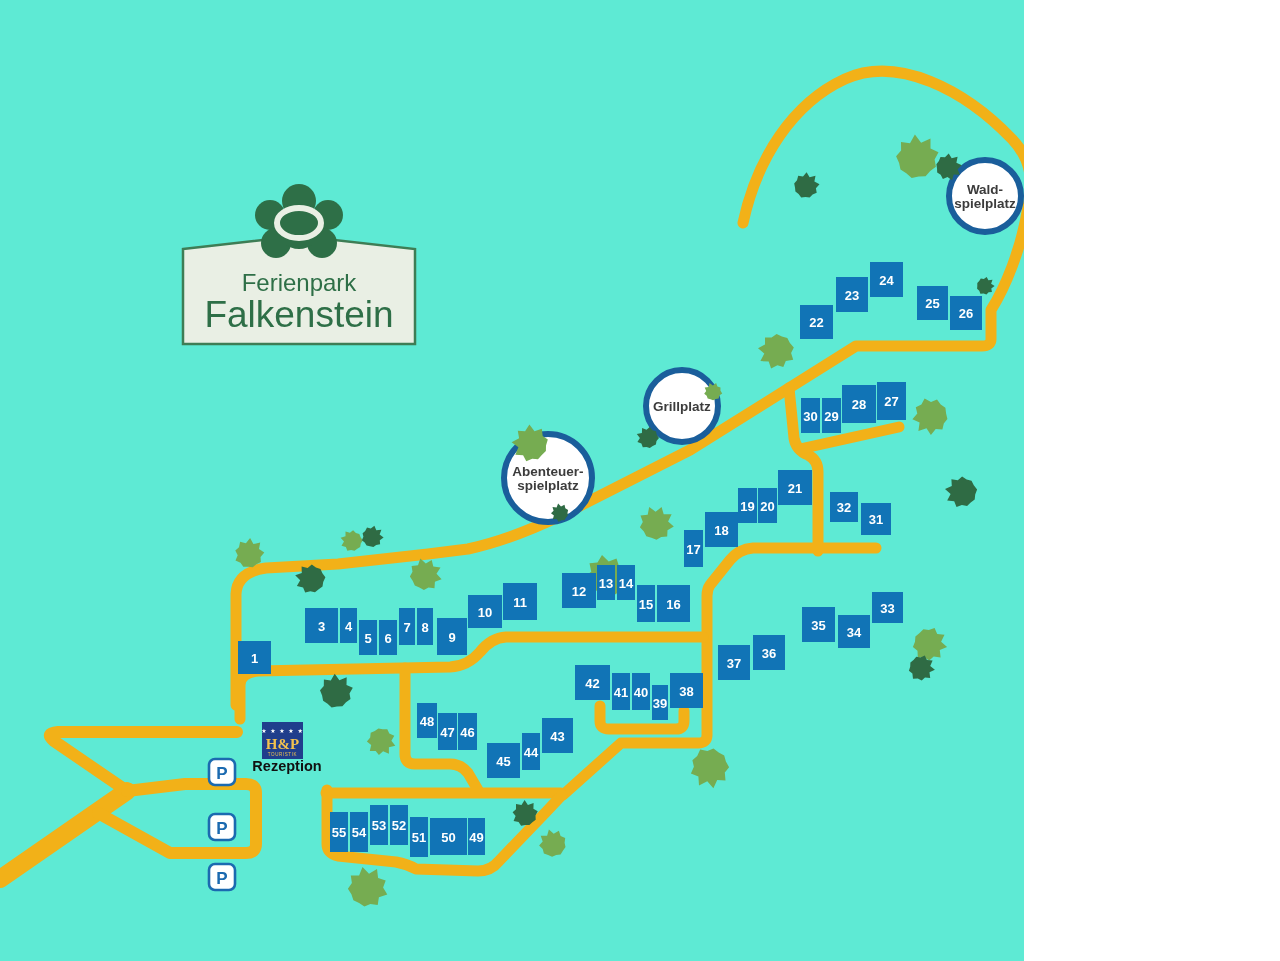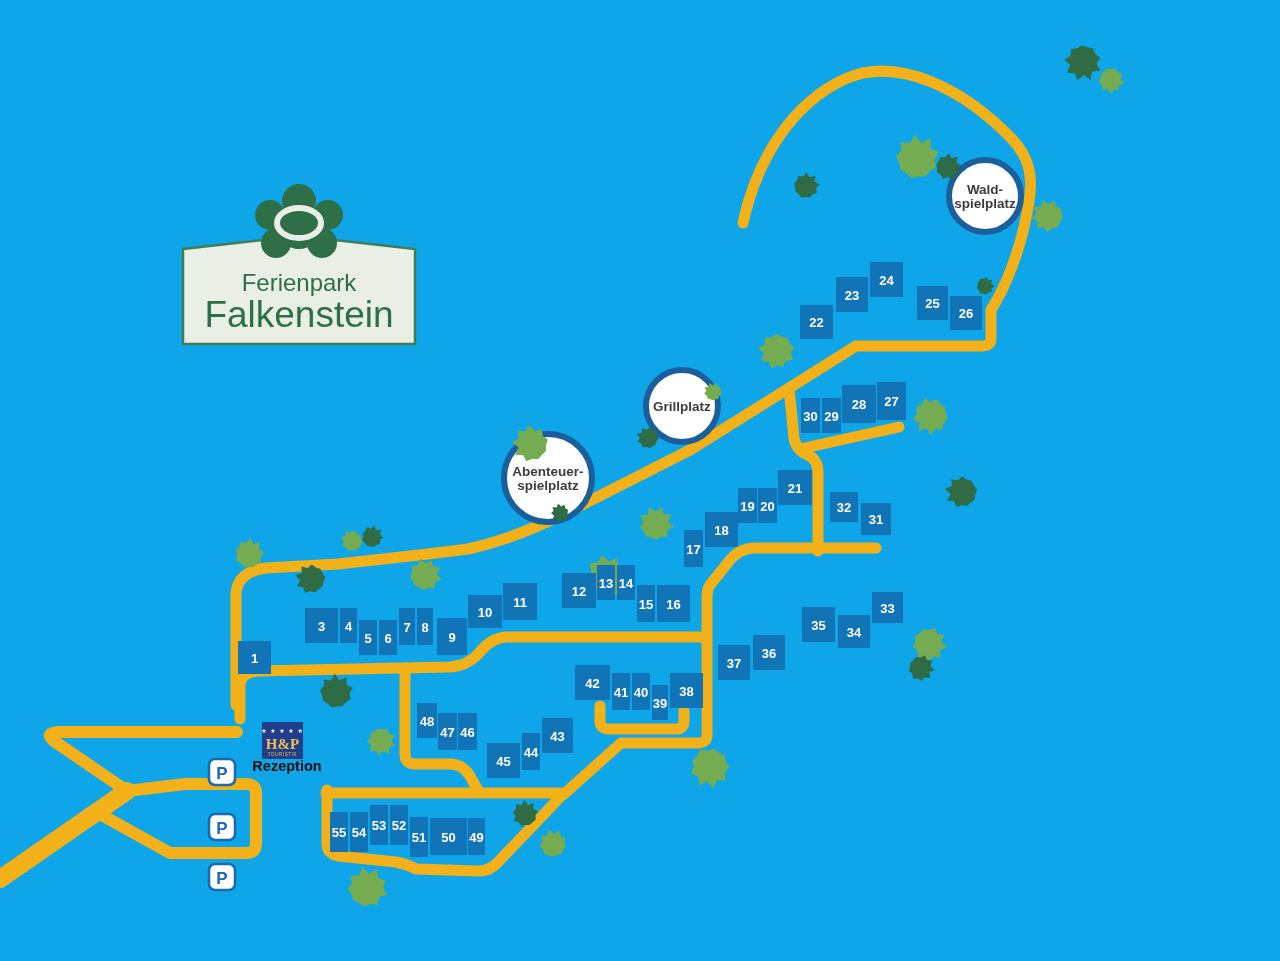--- a/index.html
+++ b/index.html
@@ -1,16 +1,16 @@
 <!DOCTYPE html>
 <html><head>
 <meta charset="utf-8">
 <style>
   html,body{margin:0;padding:0;background:#fff;}
-  #stage{position:relative;width:1280px;height:961px;background:#0ea5e9;overflow:hidden;}
+  #stage{position:relative;width:1024px;height:961px;background:#5eead4;overflow:hidden;}
   svg{display:block;}
   text{font-family:"Liberation Sans", sans-serif;}
   .house-num{fill:#fff;font-weight:bold;font-size:13px;text-anchor:middle;}
   .venue-label{font-weight:bold;font-size:13.5px;fill:#3c3c3c;text-anchor:middle;}
   .p-label{font-weight:bold;font-size:17px;text-anchor:middle;}
   .sign-line1{font-size:24px;fill:#2e6f47;text-anchor:middle;}
   .sign-line2{font-size:37px;fill:#2e6f47;text-anchor:middle;}
   .hp-stars{font-size:6px;fill:#ffffff;text-anchor:middle;letter-spacing:1px;}
   .hp-brand{font-family:"Liberation Serif", serif;font-weight:bold;font-size:15px;fill:#f2c14e;text-anchor:middle;}
   .hp-sub{font-size:4.5px;fill:#f2c14e;text-anchor:middle;letter-spacing:.6px;}

